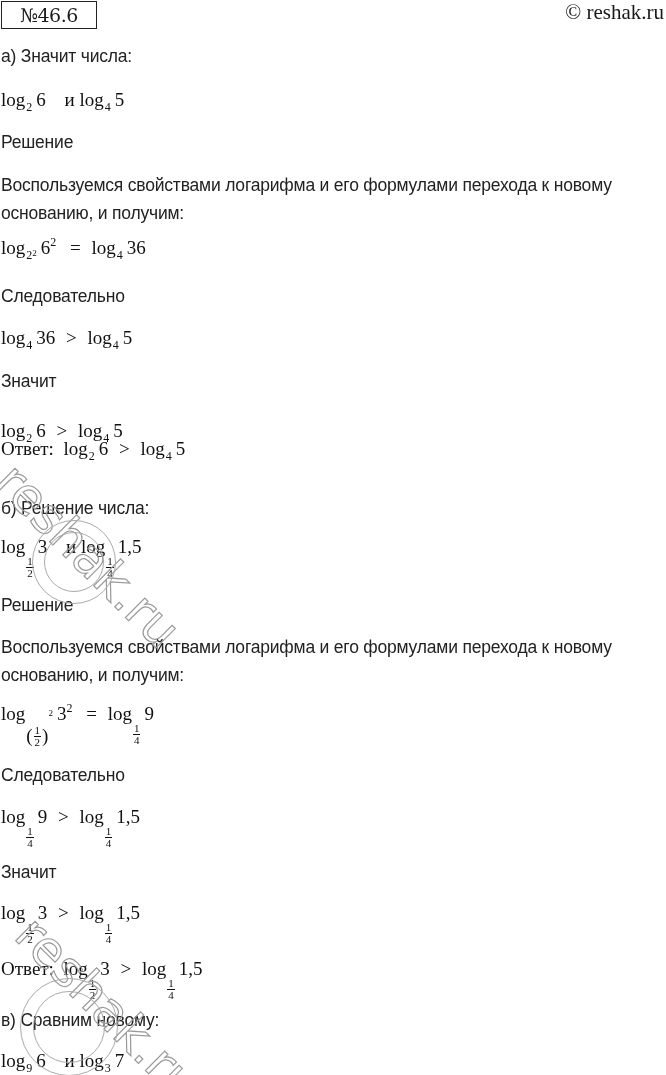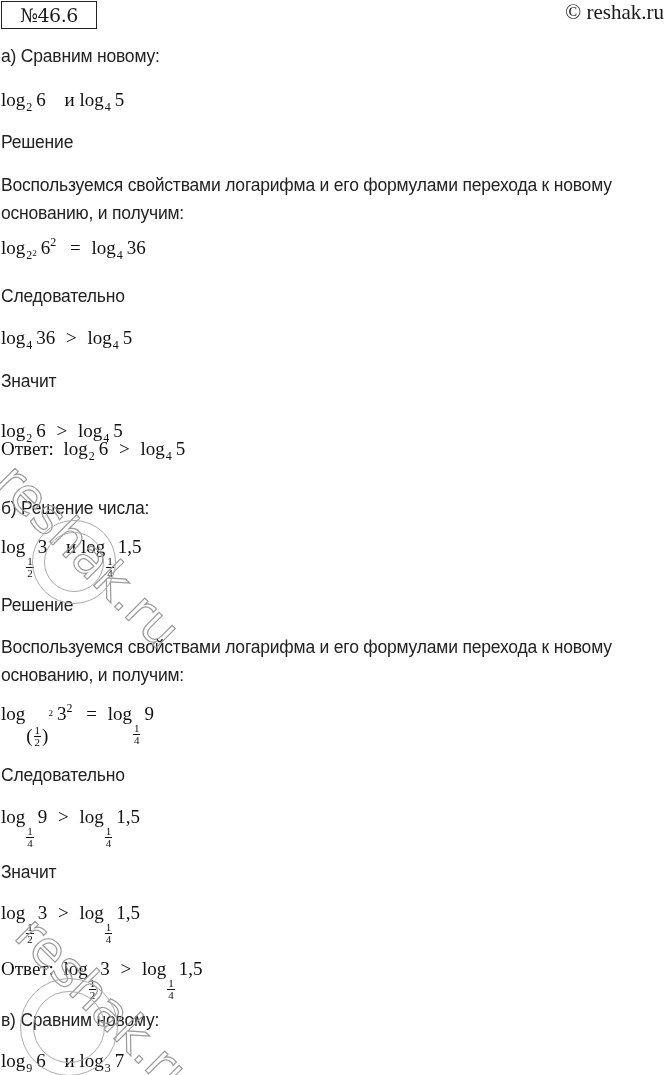--- a/index.html
+++ b/index.html
@@ -45,21 +45,21 @@
     .wm-circle {
       position: absolute; border: 1.3px solid #aaa; border-radius: 50%;
     }
   </style>
 </head>
 <body>
 
 <div class="abs num-box">№46.6</div>
 <div class="abs copyright">© reshak.ru</div>
 
-<div class="abs txt" style="top:46px">а) Сравним новому:</div>
+<div class="abs txt" style="top:46px">а) Значит числа:</div>
 
 <div class="abs math" style="top:89px">
   <span>log</span><span class="sub">2</span><span>6</span>
   <span class="gap"></span><span>и</span>
   <span>log</span><span class="sub">4</span><span>5</span>
 </div>
 
 <div class="abs txt" style="top:132px">Решение</div>
 <div class="abs txt" style="top:175px">Воспользуемся свойствами логарифма и его формулами перехода к новому</div>
 <div class="abs txt" style="top:203px">основанию, и получим:</div>

